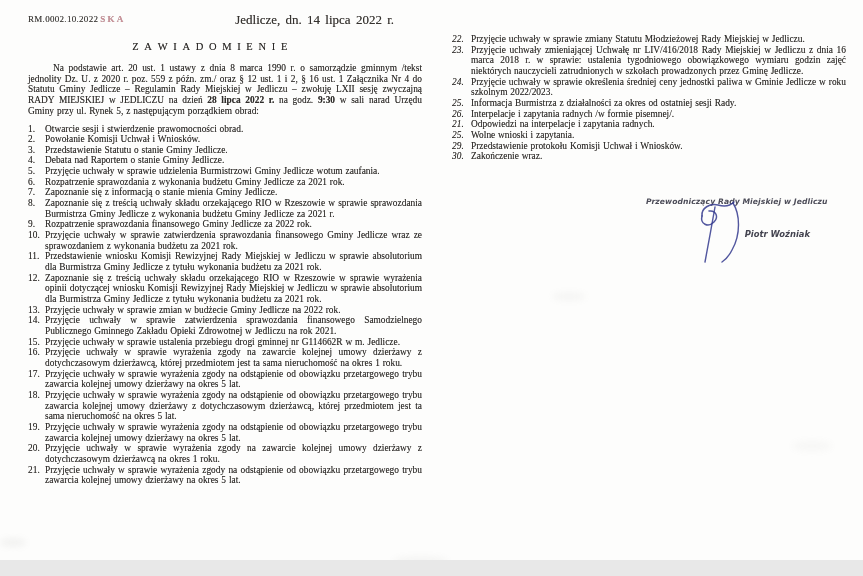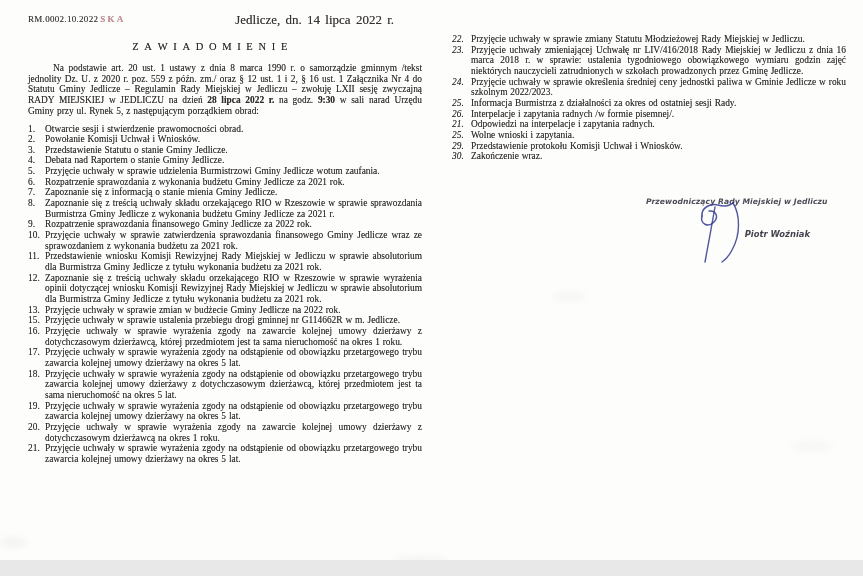--- a/index.html
+++ b/index.html
@@ -128,20 +128,24 @@
         <div class="item">
           <span class="num">12.</span>
           <span class="txt">Zapoznanie się z treścią uchwały składu orzekającego RIO w Rzeszowie w sprawie wyrażenia opinii dotyczącej wniosku Komisji Rewizyjnej Rady Miejskiej w Jedliczu w sprawie absolutorium dla Burmistrza Gminy Jedlicze z tytułu wykonania budżetu za 2021 rok.</span>
         </div>
 
         <div class="item">
           <span class="num">13.</span>
           <span class="txt">Przyjęcie uchwały w sprawie zmian w budżecie Gminy Jedlicze na 2022 rok.</span>
         </div>
 
+        <div class="item">
+          <span class="num">14.</span>
+          <span class="txt">Przyjęcie uchwały w sprawie zatwierdzenia sprawozdania finansowego Samodzielnego Publicznego Gminnego Zakładu Opieki Zdrowotnej w Jedliczu na rok 2021.</span>
+        </div>
 
         <div class="item">
           <span class="num">15.</span>
           <span class="txt">Przyjęcie uchwały w sprawie ustalenia przebiegu drogi gminnej nr G114662R w m. Jedlicze.</span>
         </div>
 
         <div class="item">
           <span class="num">16.</span>
           <span class="txt">Przyjęcie uchwały w sprawie wyrażenia zgody na zawarcie kolejnej umowy dzierżawy z dotychczasowym dzierżawcą, której przedmiotem jest ta sama nieruchomość na okres 1 roku.</span>
         </div>

